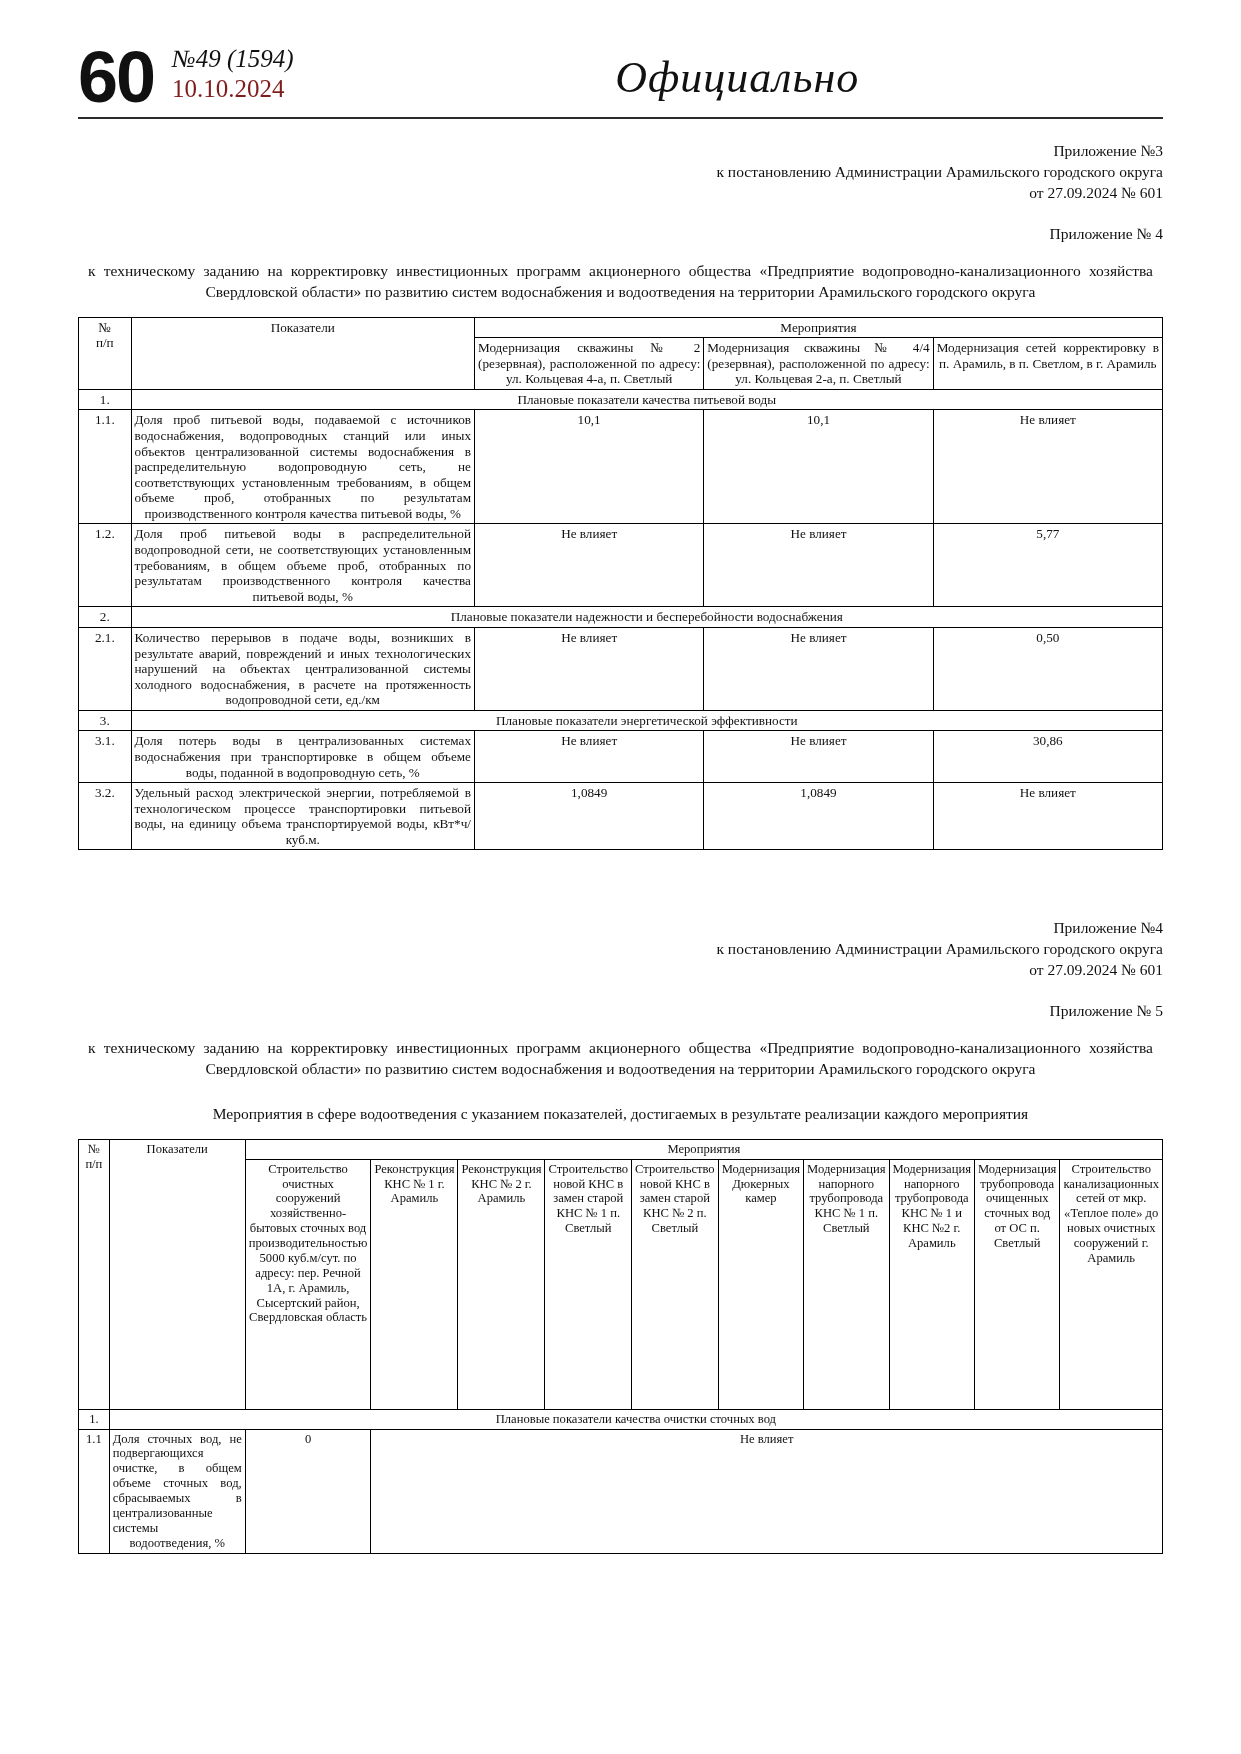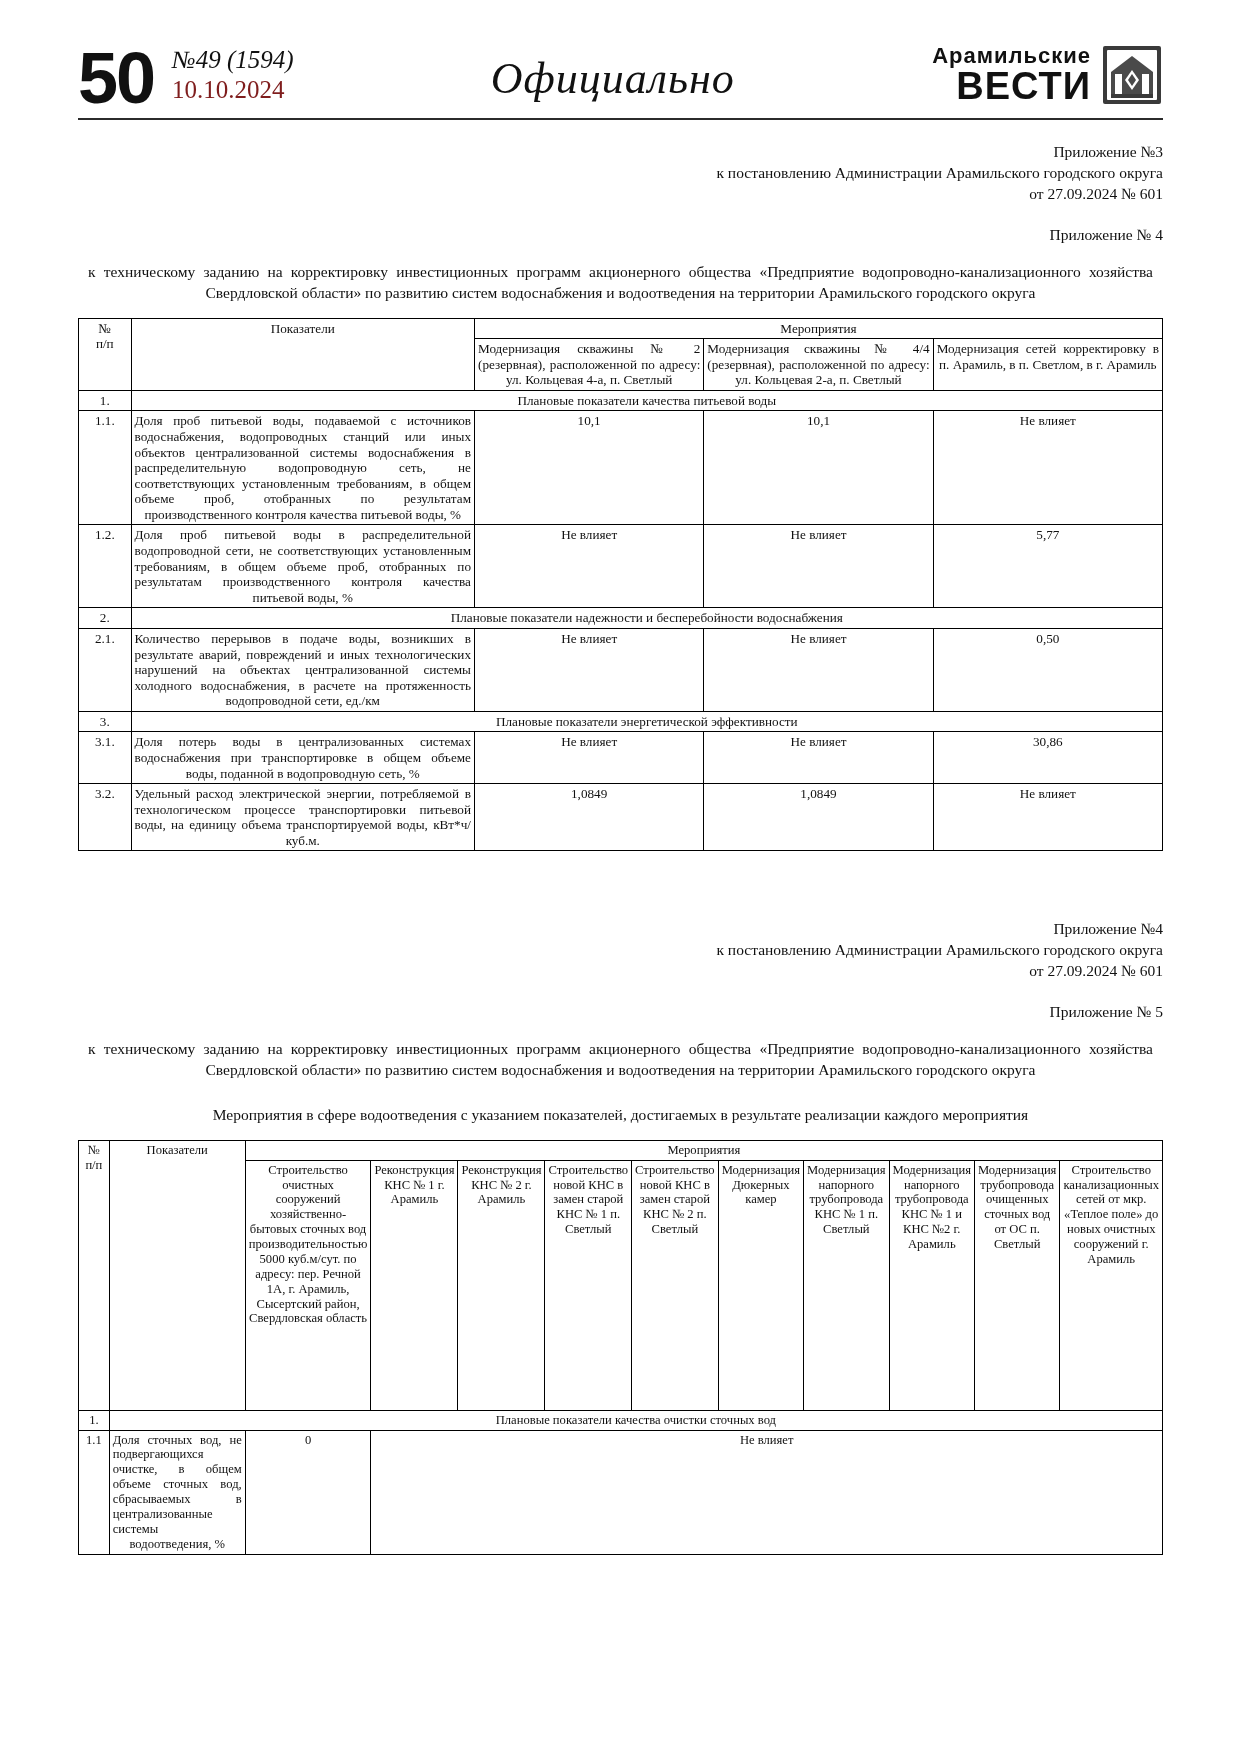--- a/index.html
+++ b/index.html
@@ -127,44 +127,26 @@
   
   .t2 td{font-size:12.6px;}
   .hdr-tall{height:250px;vertical-align:top;}
 </style>
 </head>
 <body>
 
 <div class="page">
 
   <div class="masthead">
-    <div class="big-number">50</div>
+    <div class="big-number">60</div>
     <div class="issue-block">
       <div class="issue-no">№49 (1594)</div>
       <div class="issue-date">10.10.2024</div>
     </div>
     <div class="official-title">Официально</div>
-    <div class="brand">
-      <div class="brand-text">
-        <div class="brand-top">Арамильские</div>
-        <div class="brand-bottom">ВЕСТИ</div>
-      </div>
-      <span class="crest">
-        <svg width="62" height="62" viewBox="0 0 62 62">
-          <rect x="2" y="2" width="58" height="58" rx="2" fill="#3a3a3a"></rect>
-          <rect x="6" y="6" width="50" height="50" rx="1" fill="#ffffff"></rect>
-          <path d="M10 50 V28 L31 12 L52 28 V50 Z" fill="#4a4a4a"></path>
-          <rect x="14" y="30" width="7" height="20" fill="#ffffff"></rect>
-          <rect x="41" y="30" width="7" height="20" fill="#ffffff"></rect>
-          <polygon points="31,26 38,36 31,46 24,36" fill="#ffffff"></polygon>
-          <polygon points="31,30 35,36 31,42 27,36" fill="#4a4a4a"></polygon>
-          <rect x="10" y="50" width="42" height="4" fill="#3a3a3a"></rect>
-        </svg>
-      </span>
-    </div>
   </div>
   <div class="rule"></div>
 
   <div class="right-block">
     <span class="right-line">Приложение №3</span>
     <span class="right-line">к постановлению Администрации Арамильского городского округа</span>
     <span class="right-line">от 27.09.2024 № 601</span>
   </div>
 
   <div class="right-block" style="margin-top:20px;">

